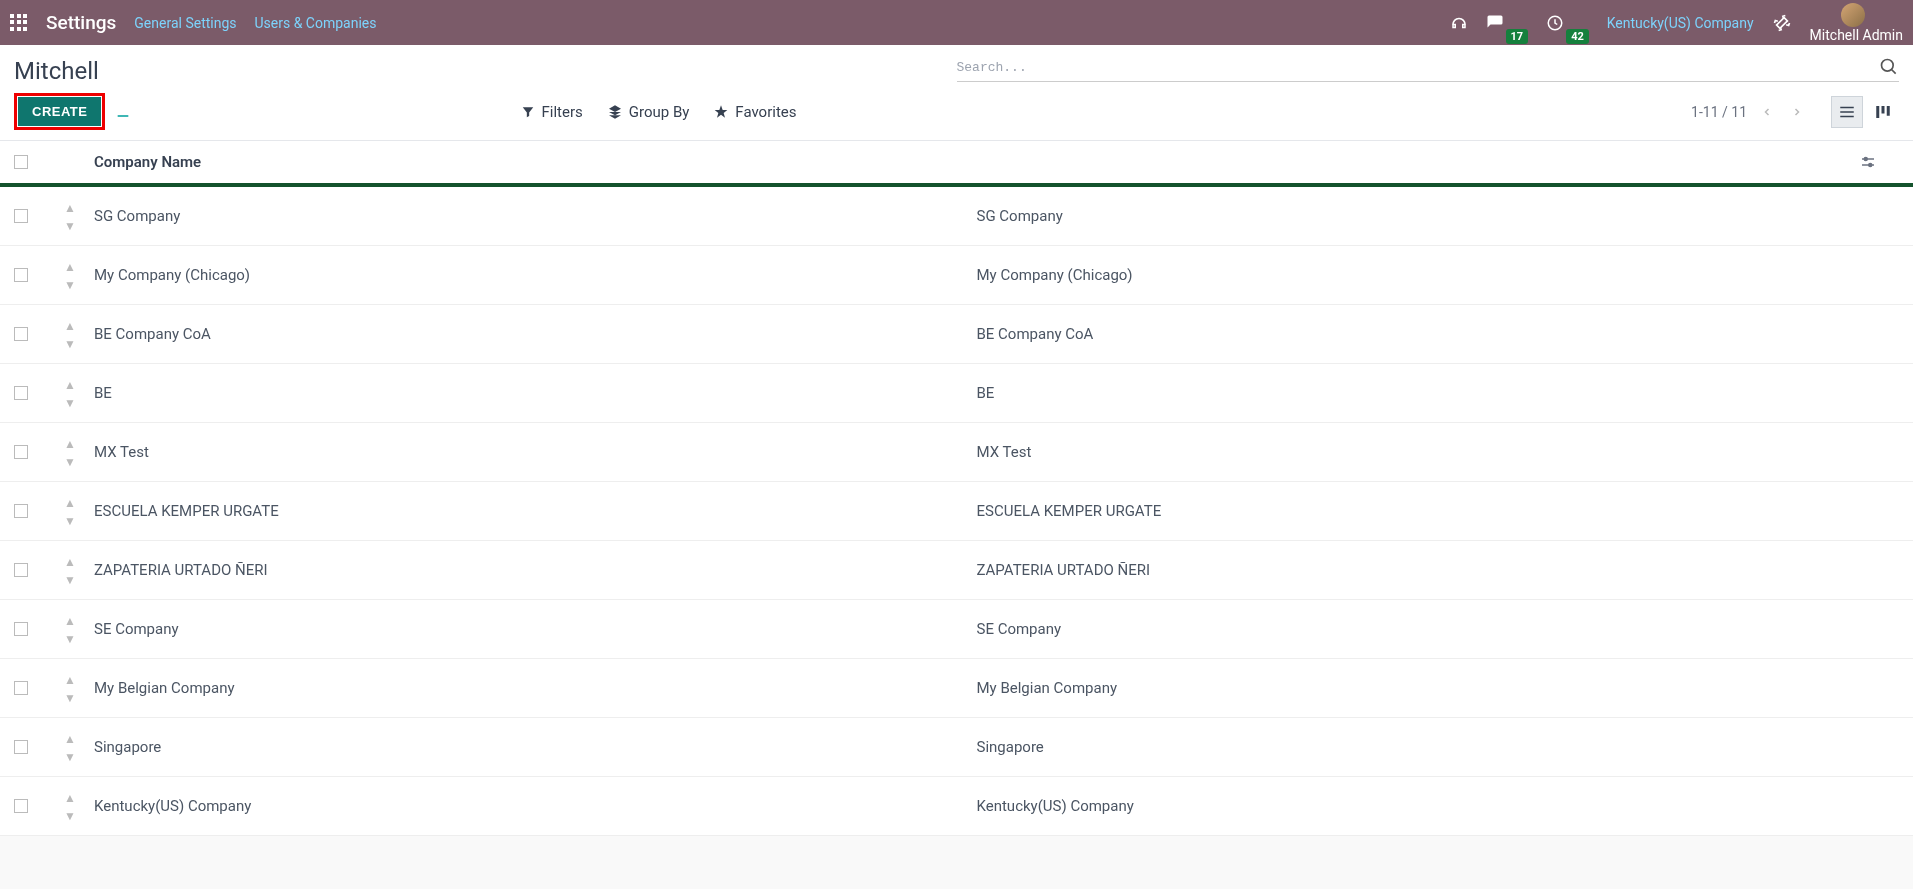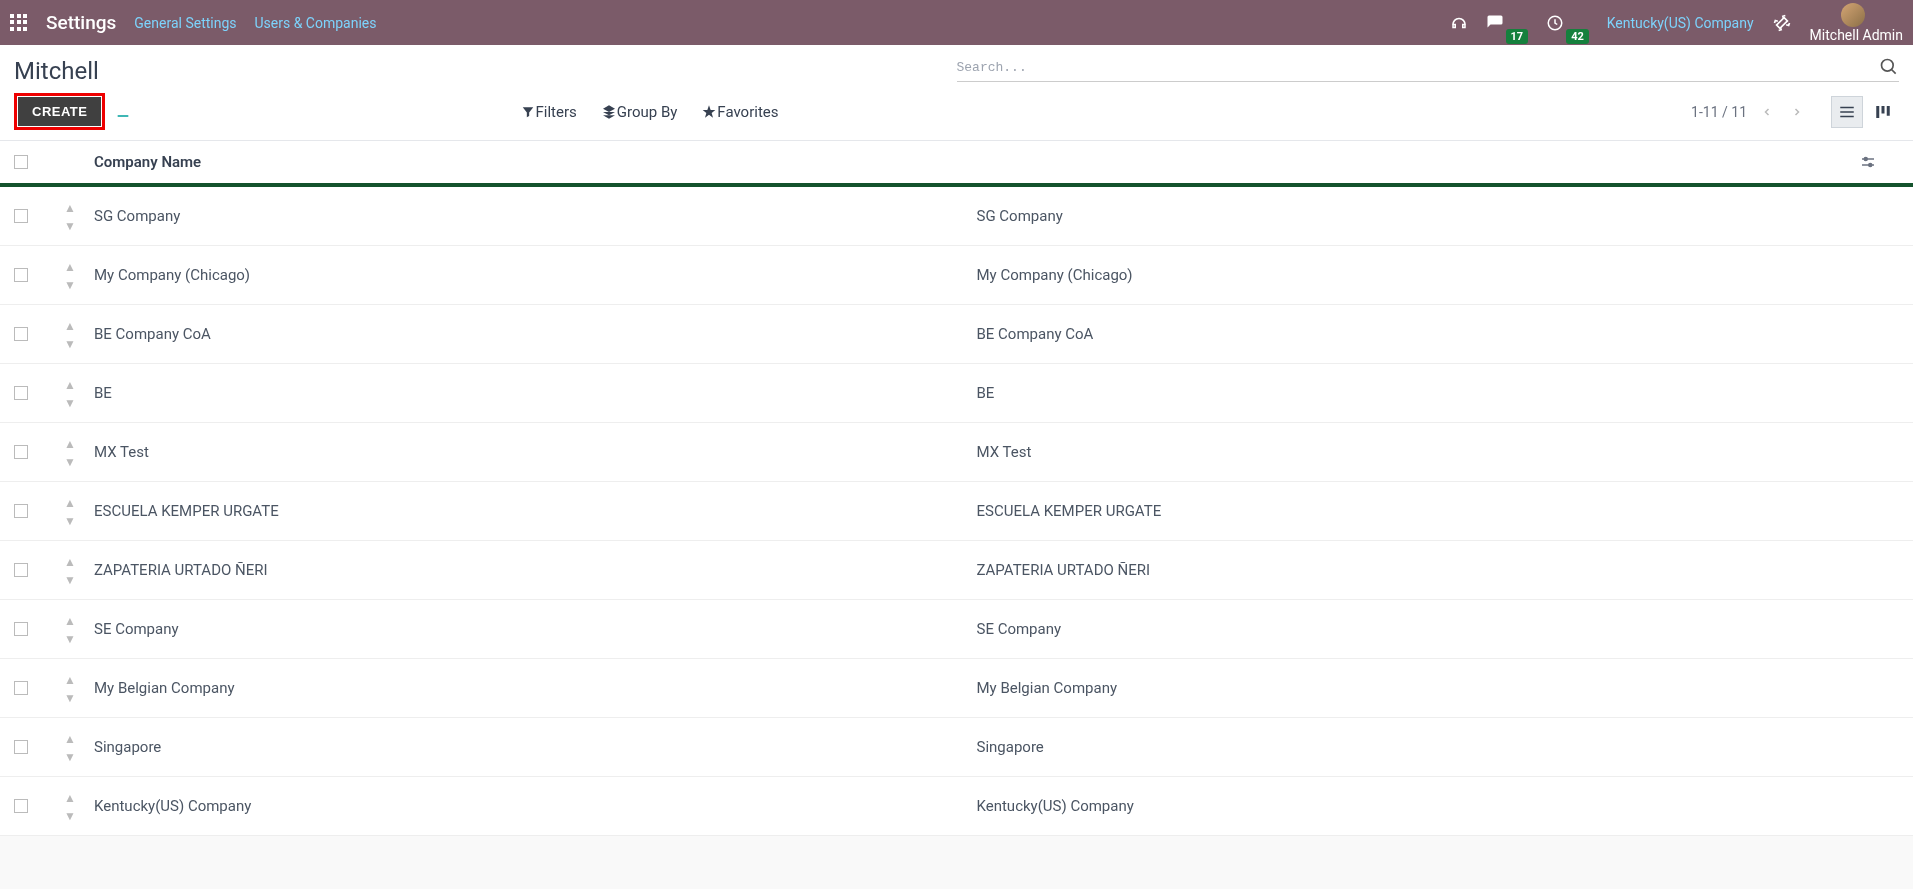--- a/index.html
+++ b/index.html
@@ -18,25 +18,25 @@
 .user-block { display: flex; align-items: center; cursor: pointer; flex-direction: column;}
 
 .breadcrumb-bar { background: #fff; padding: 12px 14px 0; display: flex; align-items: flex-start; }
 .breadcrumb-title { font-size: 24px; color: #374151; font-weight: 400; }
 .search-area { margin-left: auto; width: 50%; display: flex; align-items: center; border-bottom: 1px solid #ccc; padding-bottom: 4px;}
 .search-input { border: none; outline: none; font-size: 13px; flex: 1; background: transparent; color: #a16207; font-family: Liberation Mono, monospace;}
 .search-input::placeholder { color: #9ca3af;}
 .search-icon { color: #6b7280; cursor: pointer; font-size: 18px;}
 
 .control-bar { background: #fff; padding: 8px 14px 10px; display: flex; align-items: center; border-bottom: 1px solid #e5e7eb;}
-.create-btn { background: #404040; color: #fff; border: none; padding: 7px 14px; font-size: 13px; font-weight: bold; cursor: pointer; letter-spacing: 0.5px;}
+.create-btn { background: #0f766e; color: #fff; border: none; padding: 7px 14px; font-size: 13px; font-weight: bold; cursor: pointer; letter-spacing: 0.5px;}
 .create-highlight { border: 3px solid #e00; display: inline-block; padding: 1px;}
 .download-icon { color: #00a09d; margin-left: 10px; cursor: pointer; font-size: 16px;}
 .filter-group { margin-left: auto; display: flex; align-items: center; gap: 24px; color: #374151; font-size: 15px;}
-.filter-item { display: flex; align-items: center; cursor: pointer;}
+.filter-item { display: flex; align-items: center; gap: 6px; cursor: pointer;}
 .pager-group { margin-left: auto; display: flex; align-items: center; gap: 10px; color: #6b7280; font-size: 14px;}
 .pager-arrow { color: #bbb; font-size: 18px; cursor: pointer; padding: 0 4px;}
 .view-switcher { display: flex; gap: 4px; margin-left: 14px;}
 .view-btn { width: 32px; height: 32px; display: flex; align-items: center; justify-content: center; cursor: pointer; border: 1px solid transparent;}
 .view-btn.active { background: #e9ecef; border: 1px solid #ced4da;}
 
 .table-wrap { background: #fff;}
 .thead { display: flex; align-items: center; padding: 12px 14px; border-bottom: 4px solid #14532d; font-weight: 600; color: #374151; font-size: 15px;}
 .col-check { width: 50px; display: flex; align-items: center;}
 .col-sort { width: 30px; color: #bbb;}

